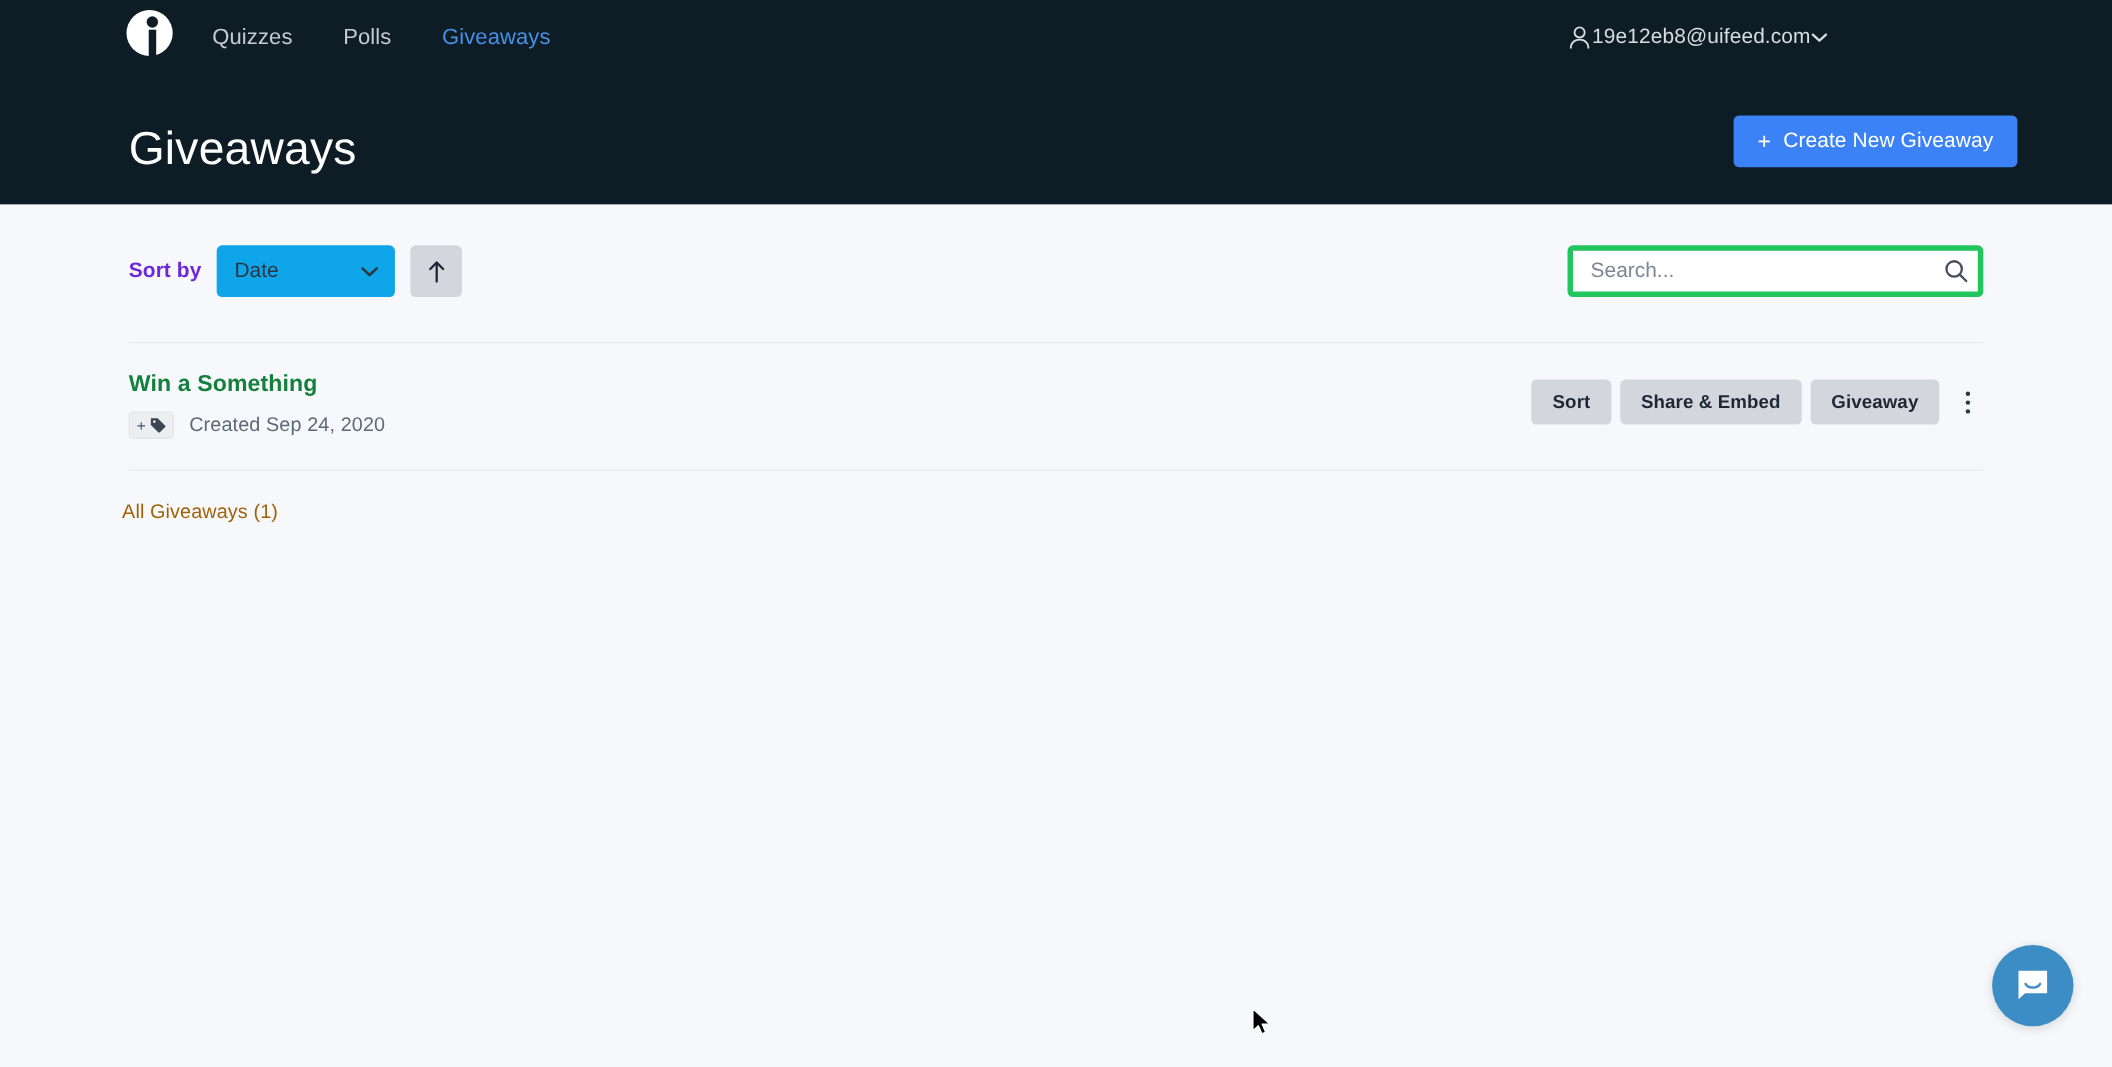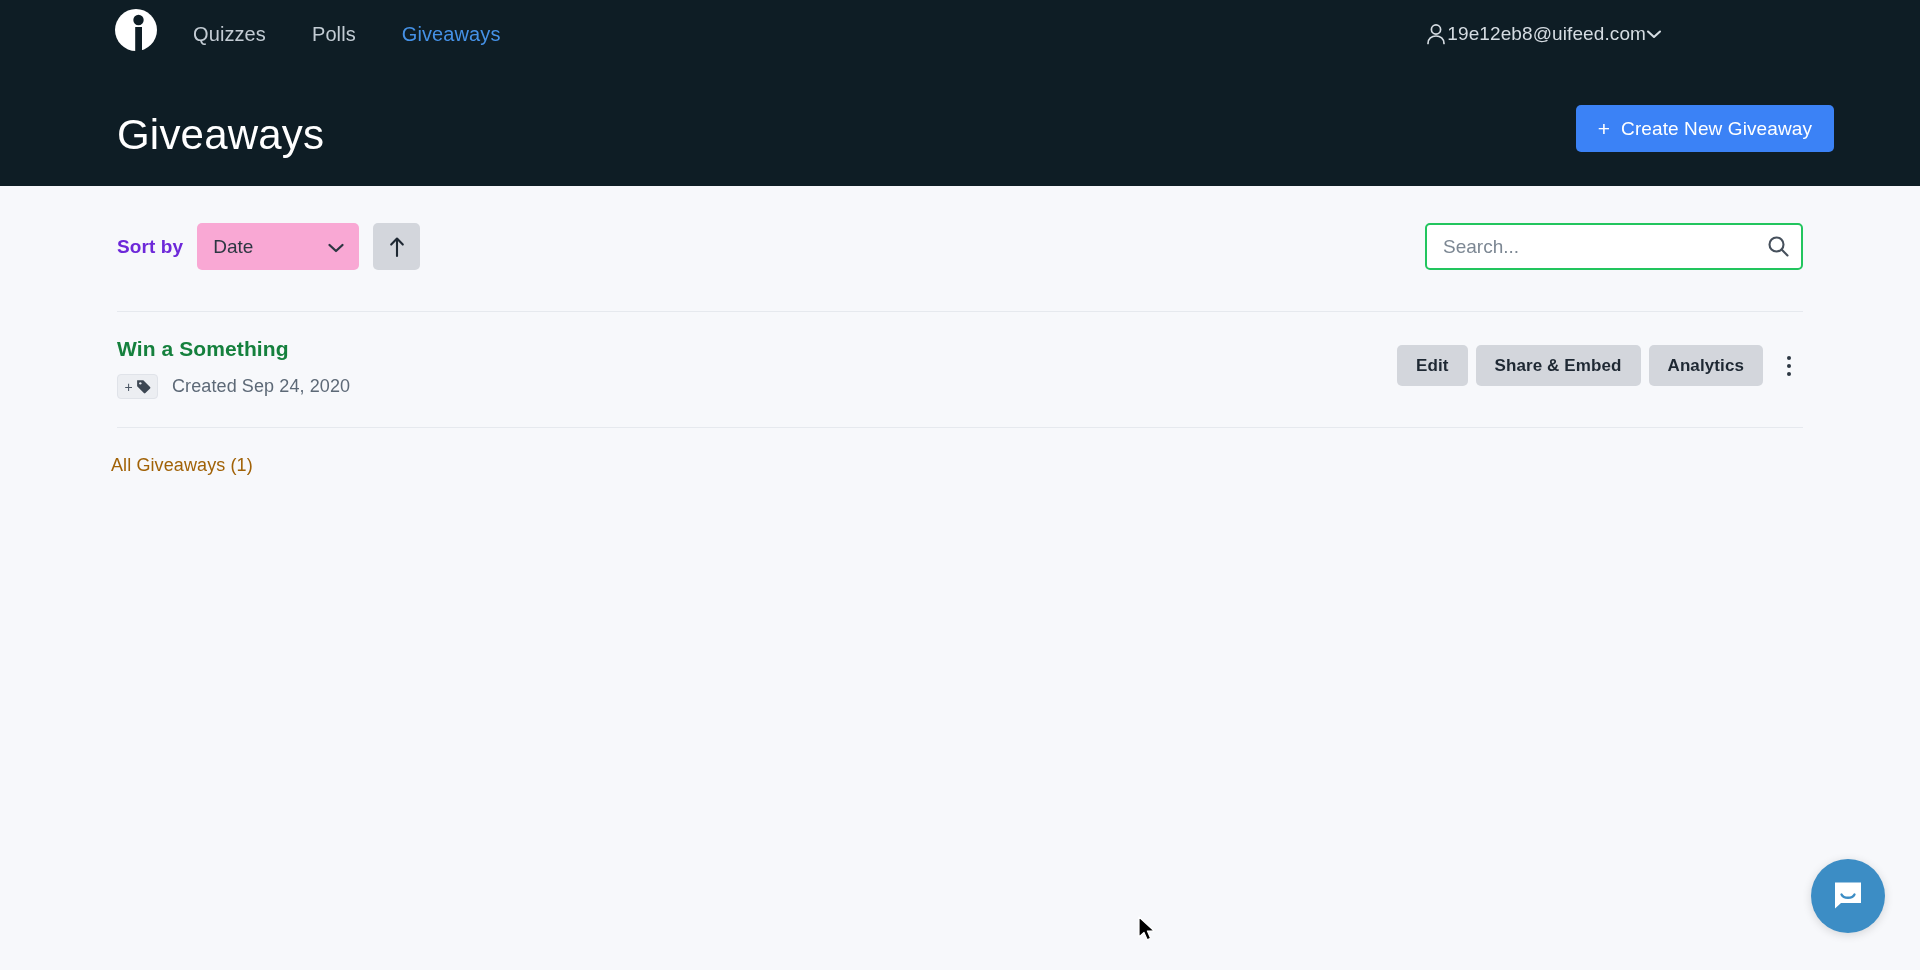--- a/index.html
+++ b/index.html
@@ -143,21 +143,21 @@
     letter-spacing: 0.1px;
   }
   .select-wrap {
     position: relative;
     width: 162px;
     height: 47px;
   }
   .select-box {
     width: 162px;
     height: 47px;
-    background: #f9a8d4;
+    background: #0ea5e9;
     border: none;
     border-radius: 5px;
     font-size: 19px;
     color: #2c3742;
     padding: 0 16px;
     font-family: "Liberation Sans", sans-serif;
     appearance: none;
     -webkit-appearance: none;
     cursor: pointer;
     line-height: 47px;
@@ -185,21 +185,21 @@
   .search-wrap {
     position: absolute;
     right: 0;
     top: 0;
     width: 378px;
     height: 47px;
   }
   .search-input {
     width: 378px;
     height: 47px;
-    border: 2px solid #22c55e;
+    border: 5px solid #22c55e;
     border-radius: 5px;
     background: #ffffff;
     font-size: 19px;
     color: #2c3742;
     padding: 0 48px 0 16px;
     font-family: "Liberation Sans", sans-serif;
     outline: none;
   }
   .search-input::placeholder { color: #7c8793; }
   .search-icon-btn {
@@ -439,23 +439,23 @@
           <svg width="15" height="15" viewBox="0 0 16 16" fill="#3d4753">
             <path d="M1.2 1.2 h6.6 L15 8.4 a1.1 1.1 0 0 1 0 1.6 l-5 5 a1.1 1.1 0 0 1 -1.6 0 L1.2 7.8 z"></path>
             <circle cx="4.6" cy="4.6" r="1.25" fill="#eceef2"></circle>
           </svg>
         </span>
       </button>
       <span class="gv-created">Created Sep 24, 2020</span>
     </div>
 
     <div class="gv-actions">
-      <button class="action-btn">Edit</button>
+      <button class="action-btn">Sort</button>
       <button class="action-btn">Share &amp; Embed</button>
-      <button class="action-btn">Analytics</button>
+      <button class="action-btn">Giveaway</button>
       <button class="kebab-btn" aria-label="more options">
         <span class="kebab-dot"></span>
         <span class="kebab-dot"></span>
         <span class="kebab-dot"></span>
       </button>
     </div>
   </div>
 
   <div class="divider divider-bottom"></div>
 

